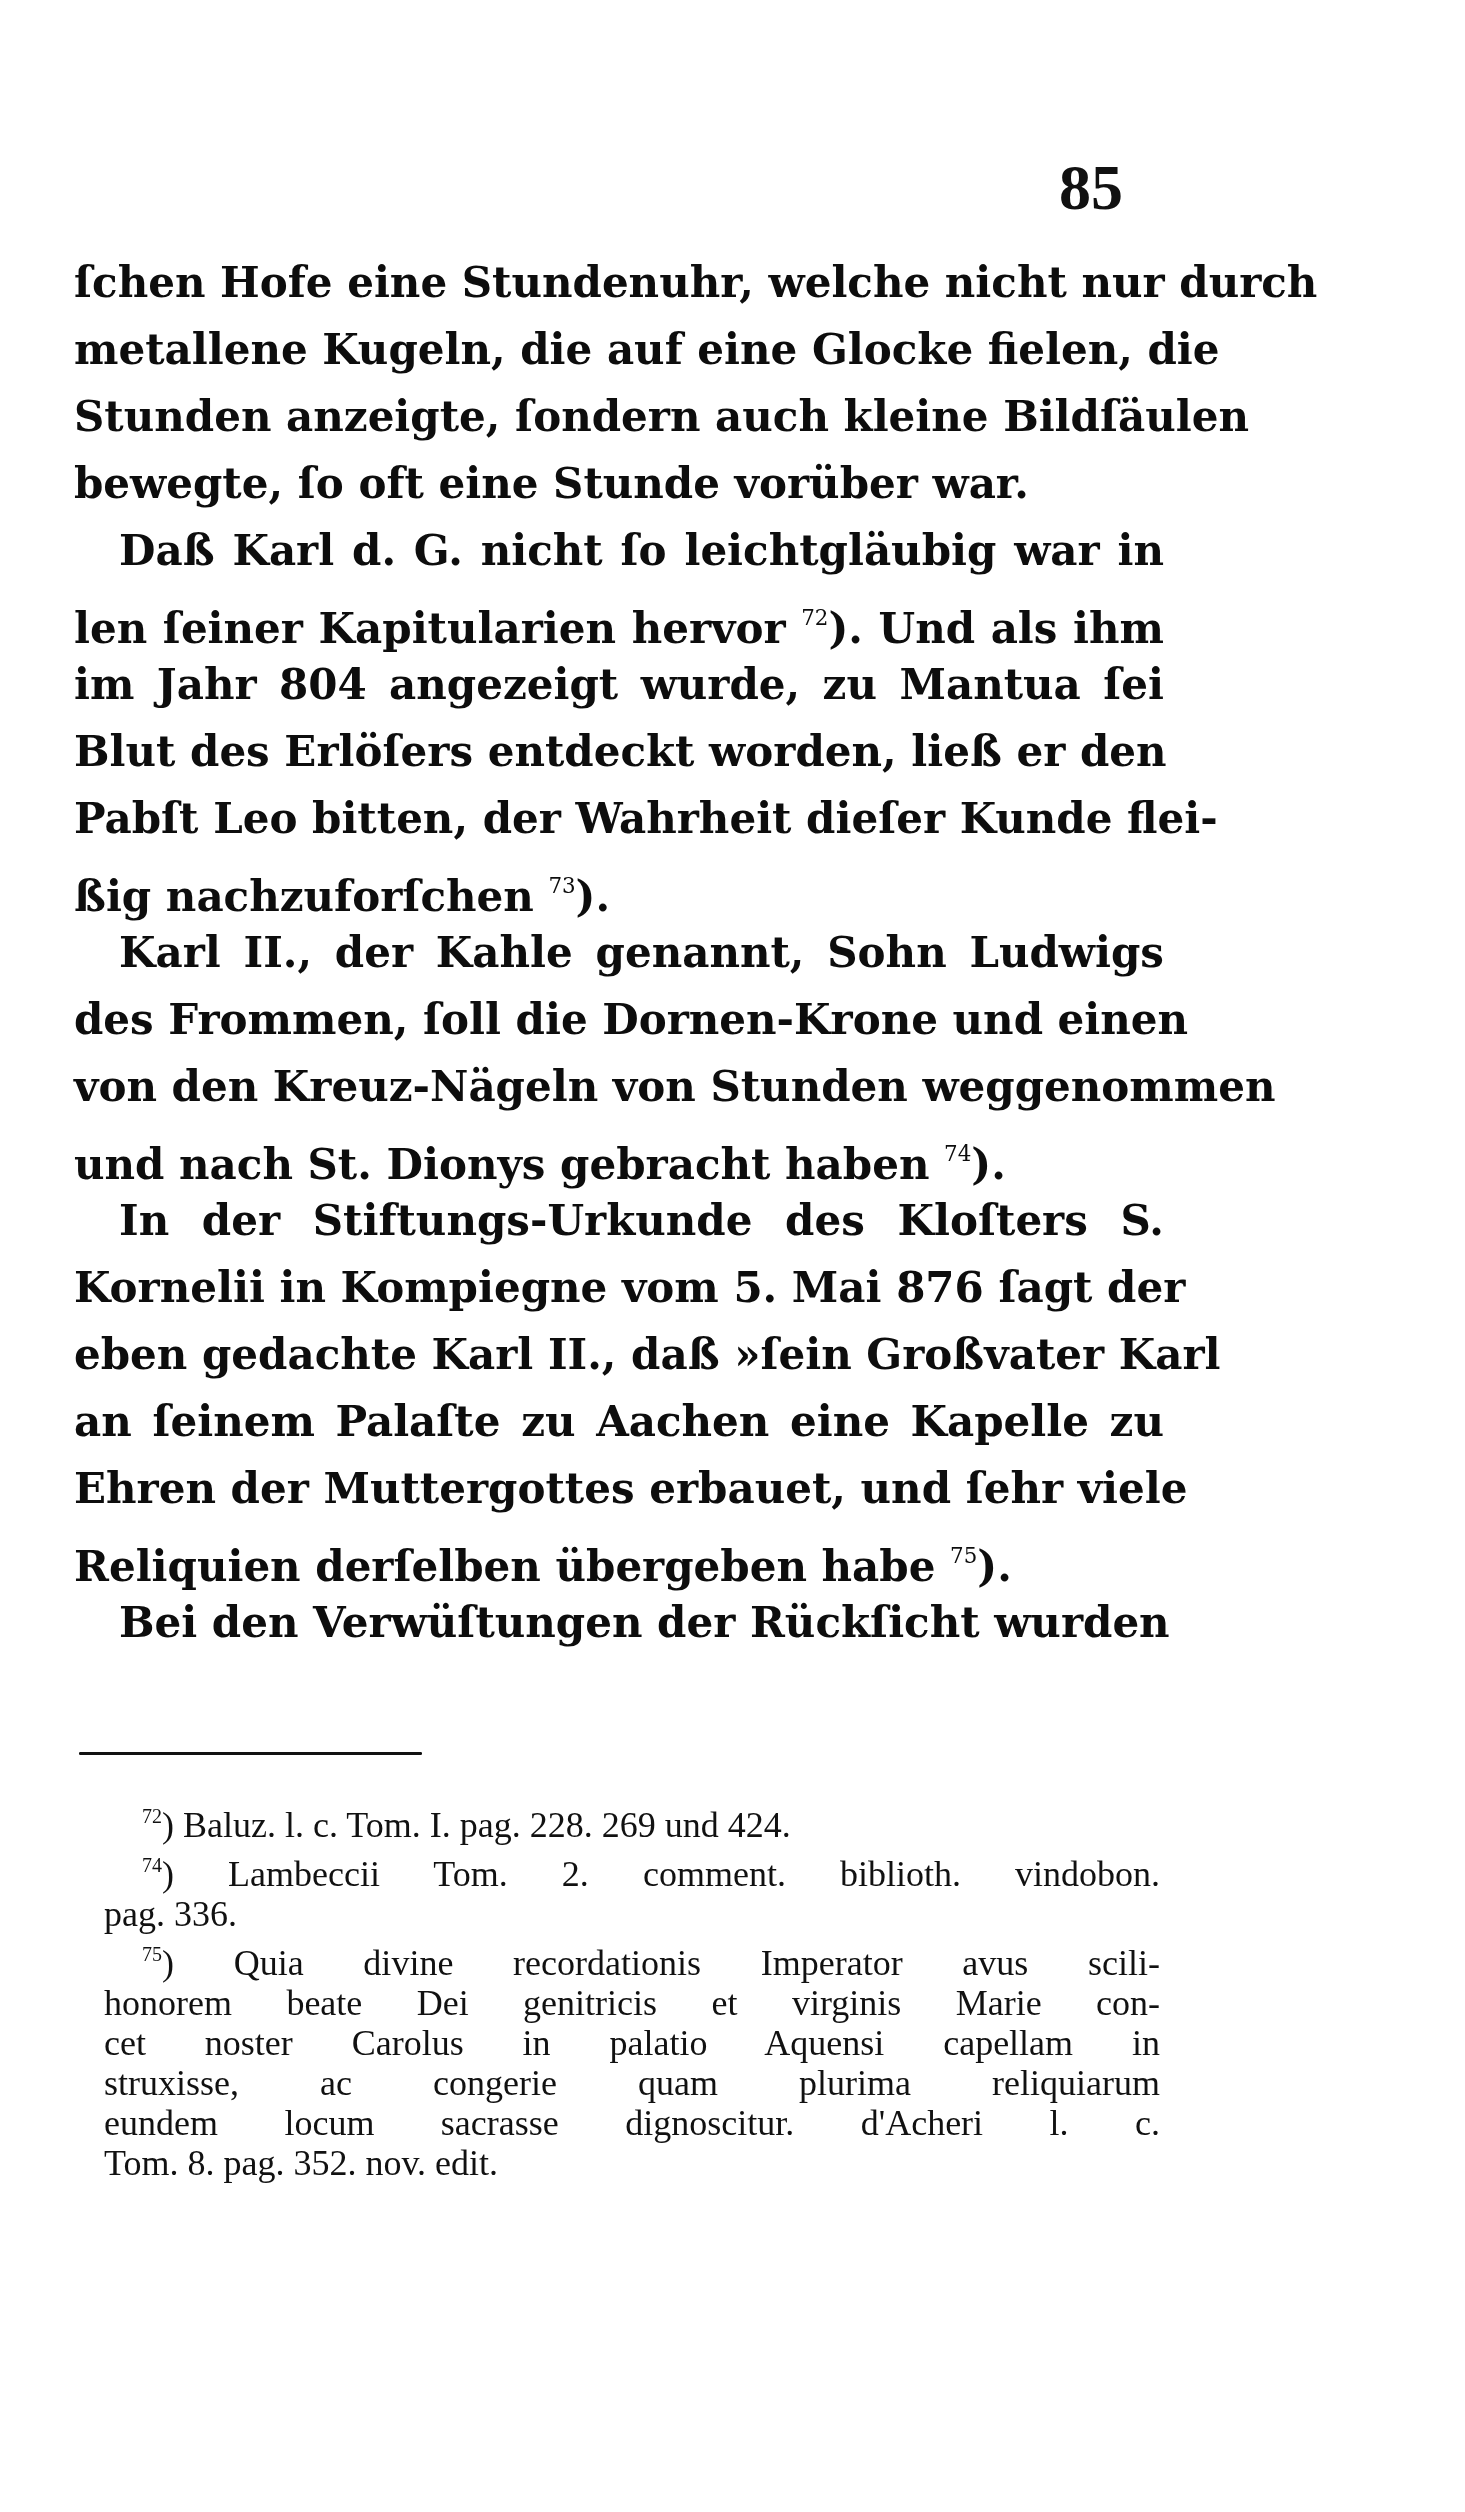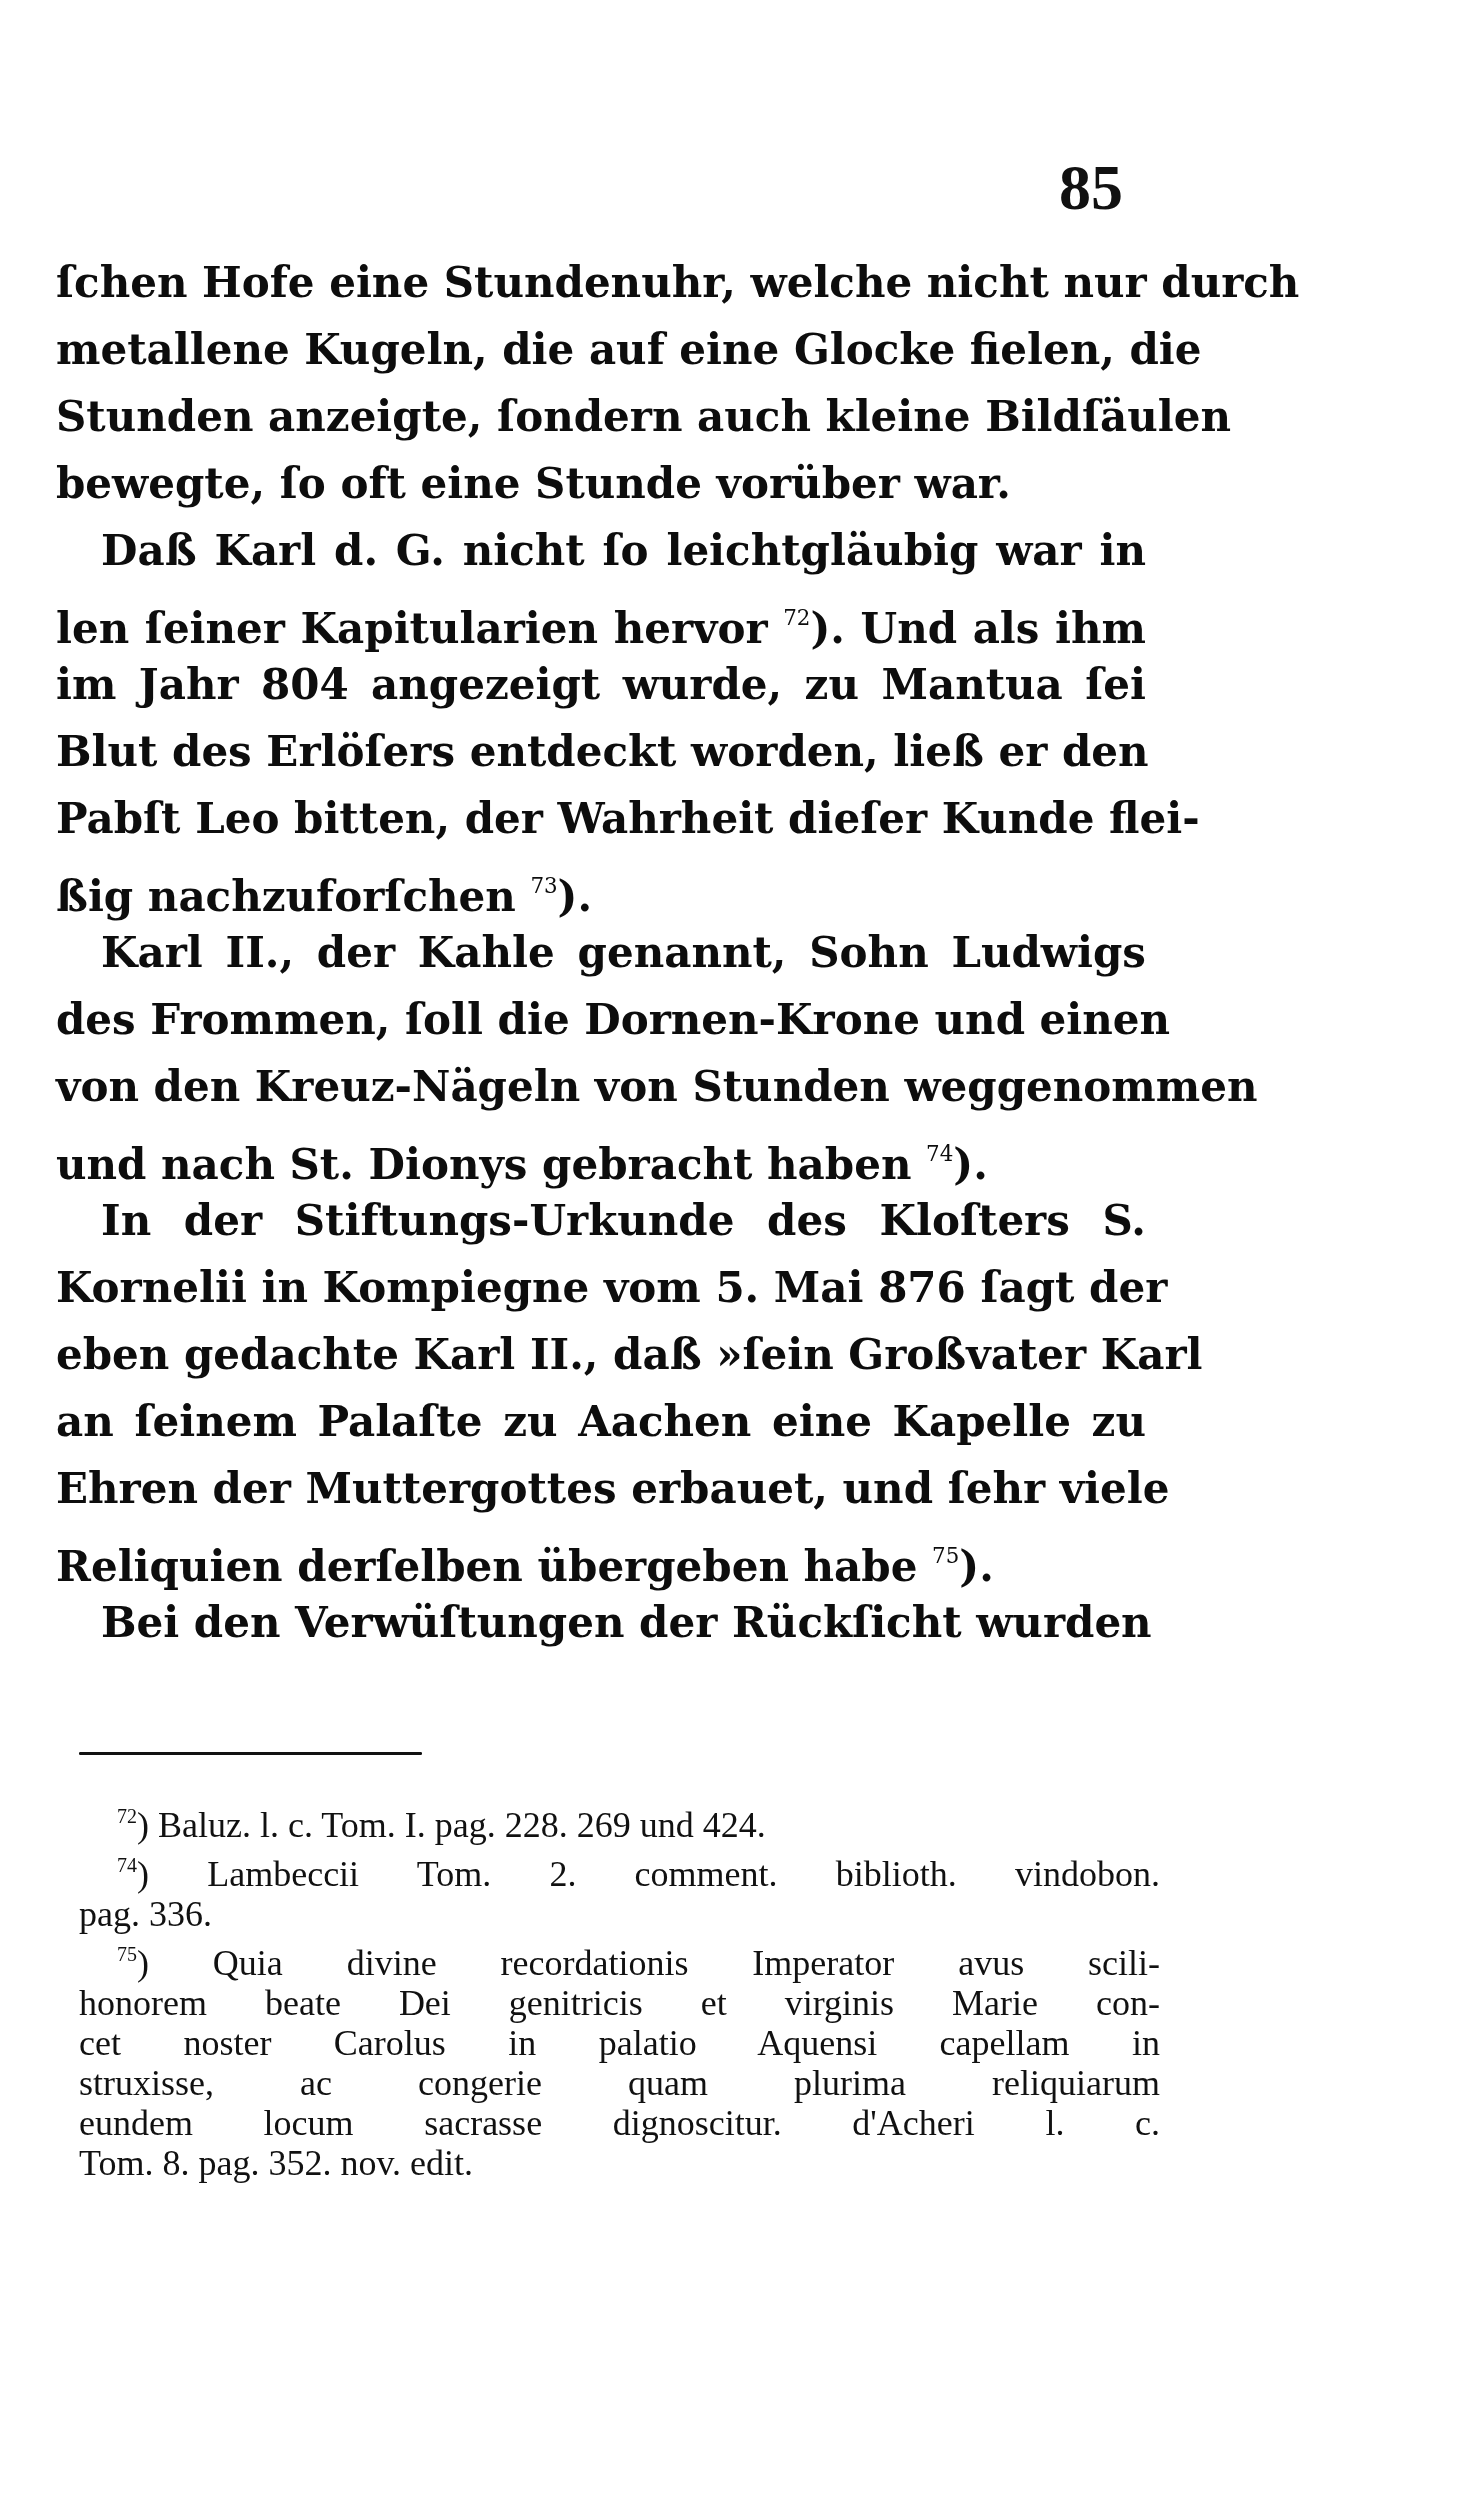--- a/index.html
+++ b/index.html
@@ -2,37 +2,37 @@
 <html style="font-size:10px"><head>
 <meta charset="utf-8">
 <style>
   html, body { margin: 0; padding: 0; background: #ffffff; }
   body { width: 1465px; height: 2512px; position: relative; overflow: hidden; color: #111; }
   .page-number {
     position: absolute; left: 1059px; top: 151px;
     font-family: "Liberation Serif", serif; font-size: 64px; font-weight: bold; color: #111;
   }
   .body-text {
-    position: absolute; left: 56px; top: 249px; width: 1090px;
+    position: absolute; left: 74px; top: 249px; width: 1090px;
     font-family: "DejaVu Serif", serif; font-weight: bold; font-size: 42px; line-height: 67px;
     color: #0d0d0d;
   }
   .line { display: block; white-space: nowrap; text-align: justify; text-align-last: justify; height: 67px; overflow: visible; }
   .line.last { text-align-last: left; }
   .line.indent { padding-left: 45px; }
   sup.fn { font-size: 21.4px; vertical-align: 17.6px; font-weight: normal; }
   .rule {
     position: absolute; left: 79px; top: 1752px; width: 343px; height: 3.2px; background: #111;
     border-radius: 1.3px;
   }
   .notes {
     position: absolute; left: 79px; top: 1796px; width: 1081px;
     font-family: "Liberation Serif", serif; font-size: 36px; line-height: 40px; color: #111;
   }
-  .note-line { display: block; white-space: nowrap; text-align: justify; text-align-last: justify; }
+  .note-line { display: block; white-space: nowrap; text-align: justify; text-align-last: justify; margin-left: 25px; }
   .note-line.last { text-align-last: left; }
   .note-line.indent { padding-left: 38px; }
   .note-line sup { font-size: 20px; vertical-align: 14px; }
 </style>
 </head>
 <body>
 
 <div class="page-number">85</div>
 
 <div class="body-text" id="body-text">

